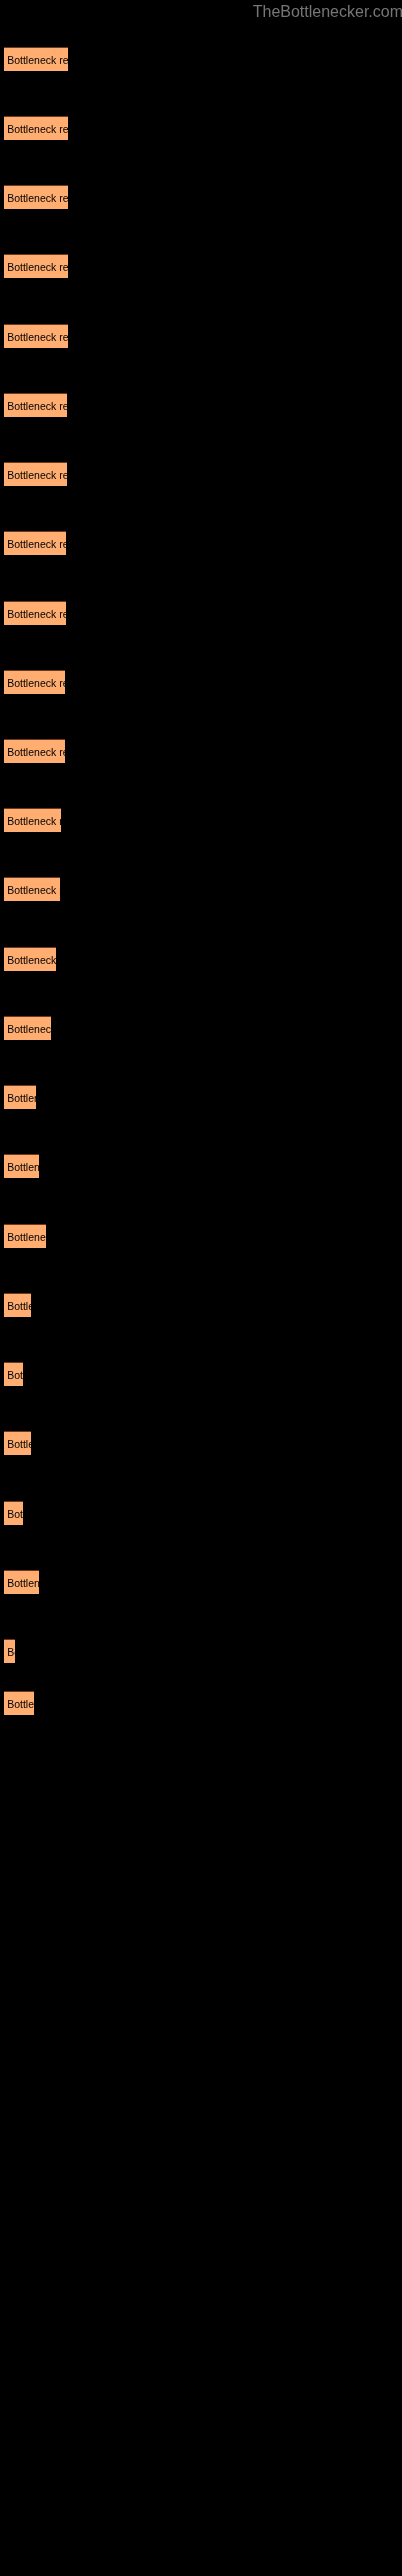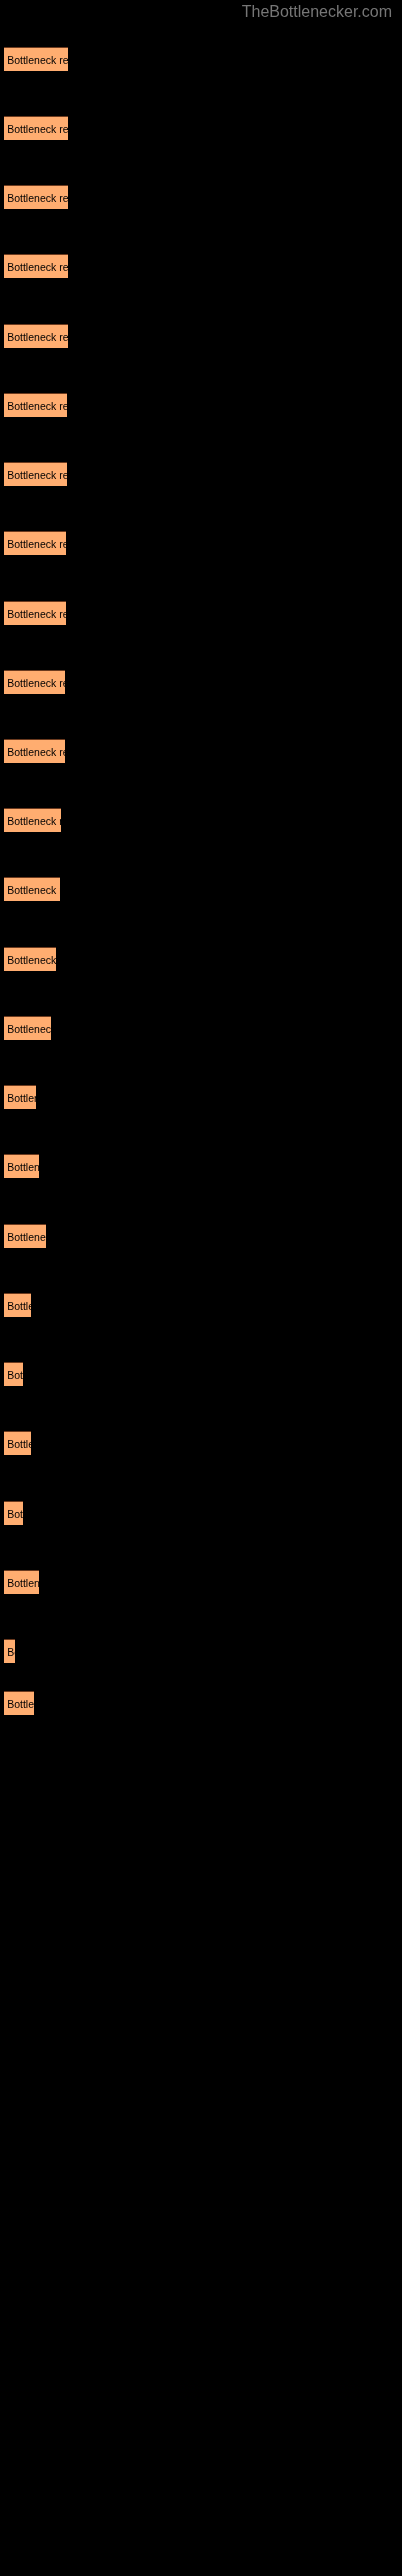--- a/index.html
+++ b/index.html
@@ -10,21 +10,21 @@
   #page {
     position: relative;
     width: 403px;
     height: 2576px;
     background: #000000;
     overflow: hidden;
     font-family: "Liberation Sans", sans-serif;
   }
   #site-title {
     position: absolute;
-    right: 11px;
+    right: 0;
     top: 1.6px;
     font-size: 16px;
     color: #767676;
     letter-spacing: 0px;
     white-space: nowrap;
     line-height: 19.3px;
   }
   #chart-area {
     position: absolute;
     left: 0;

